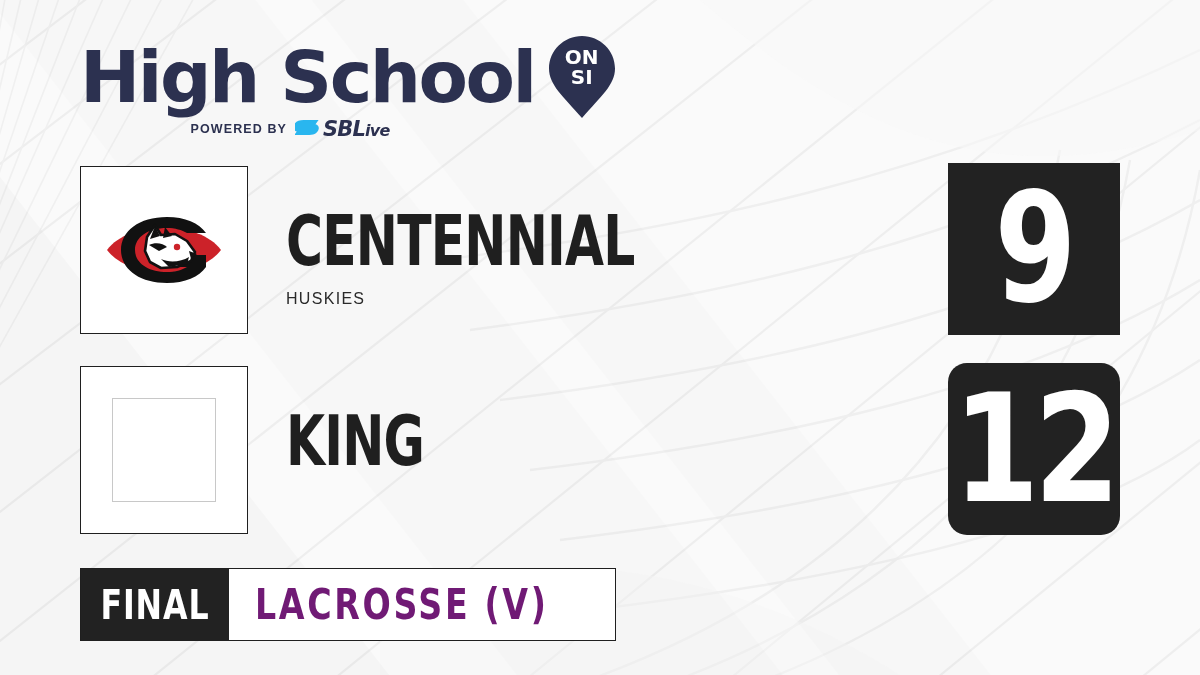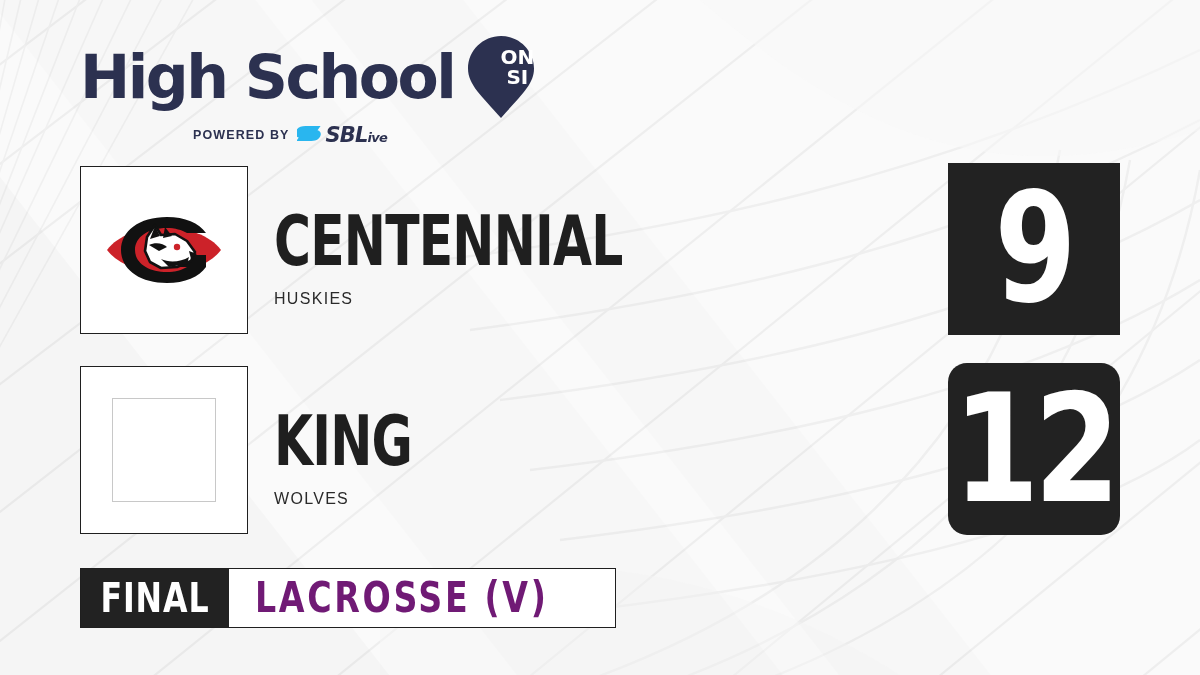--- a/index.html
+++ b/index.html
@@ -27,88 +27,88 @@
   .diag-band.b3 { left:640px; width:120px; background:rgba(0,0,0,0.010); }
 
   
   .stage { position:absolute; inset:0; }
 
   
   .brand { position:absolute; left:80px; top:36px; }
   .brand-row { display:flex; align-items:center; gap:14px; }
   .brand-word {
     font-family:"DejaVu Sans", sans-serif;
-    font-size:60px;
+    font-size:72px;
     font-weight:bold;
     letter-spacing:-2.5px;
     color:#2c3150;
     line-height:1;
     white-space:nowrap;
     text-align:center;
   }
   .pin { position:relative; width:66px; height:82px; flex:none; }
   .pin svg { position:absolute; left:0; top:0; }
   .pin-text {
     position:absolute;
-    left:16px; top:12px; width:66px;
+    left:0; top:12px; width:66px;
     text-align:center;
     color:#fff;
     font-family:"DejaVu Sans", sans-serif;
     font-weight:bold;
     font-size:20px;
     line-height:0.98;
     letter-spacing:0px;
   }
   .pin-text span { display:block; }
 
   .powered {
     display:flex; align-items:center; justify-content:center;
     gap:8px;
-    margin-top:6px;
+    margin-top:0;
     width:420px;
   }
   .powered-label {
     font-size:12.5px;
     font-weight:bold;
     letter-spacing:1.1px;
     color:#2c3150;
     font-family:"Liberation Sans", sans-serif;
   }
   .sblive { display:flex; align-items:center; gap:2px; }
   .sblive-mark { display:block; }
   .sblive-word {
     font-family:"DejaVu Sans", sans-serif;
     font-weight:bold;
     font-style:italic;
     font-size:21px;
     letter-spacing:-0.8px;
     color:#2c3150;
     line-height:1;
   }
-  .sblive-word .lc { font-size:13px; }
+  .sblive-word .lc { font-size:16px; }
 
   
   .team-row { position:absolute; left:80px; }
   .team-row.r1 { top:166px; }
   .team-row.r2 { top:366px; }
 
   .logo-box {
     position:absolute; left:0; top:0;
     width:168px; height:168px;
     background:#ffffff;
     border:1.5px solid #1f1f1f;
     display:flex; align-items:center; justify-content:center;
   }
   .logo-placeholder {
     width:104px; height:104px;
     border:1.5px solid #c8c8c8;
     background:#fff;
   }
 
-  .team-text { position:absolute; left:194px; top:0; width:640px; }
+  .team-text { position:absolute; left:206px; top:0; width:640px; }
   .team-name {
     font-family:"DejaVu Sans Condensed","Liberation Sans Narrow","Liberation Sans", sans-serif;
     font-weight:bold;
     font-size:70px;
     line-height:1;
     color:#1f1f1f;
     transform:scaleX(0.80);
     transform-origin:left center;
     white-space:nowrap;
     letter-spacing:-1px;
@@ -144,21 +144,21 @@
     transform:scaleX(0.86);
     letter-spacing:-4px;
     white-space:nowrap;
   }
   .score-box.s2 .score-val { font-size:150px; transform:scaleX(0.92); letter-spacing:-6px; }
 
   
   .status-bar {
     position:absolute;
     left:80px; top:568px;
-    height:60px;
+    height:73px;
     display:flex;
     border:1.5px solid #1f1f1f;
     background:#fff;
   }
   .status-final {
     background:#222222;
     color:#ffffff;
     width:148px;
     display:flex; align-items:center; justify-content:center;
   }
@@ -302,21 +302,20 @@
       <div class="team-sub">HUSKIES</div>
     </div>
   </div>
 
   <div class="team-row r2">
     <div class="logo-box">
       <div class="logo-placeholder"></div>
     </div>
     <div class="team-text">
       <div class="team-name">KING</div>
-      <div class="team-sub">WOLVES</div>
     </div>
   </div>
 
   <div class="score-box s1">
     <div class="score-val">9</div>
   </div>
   <div class="score-box s2">
     <div class="score-val">12</div>
   </div>
 

